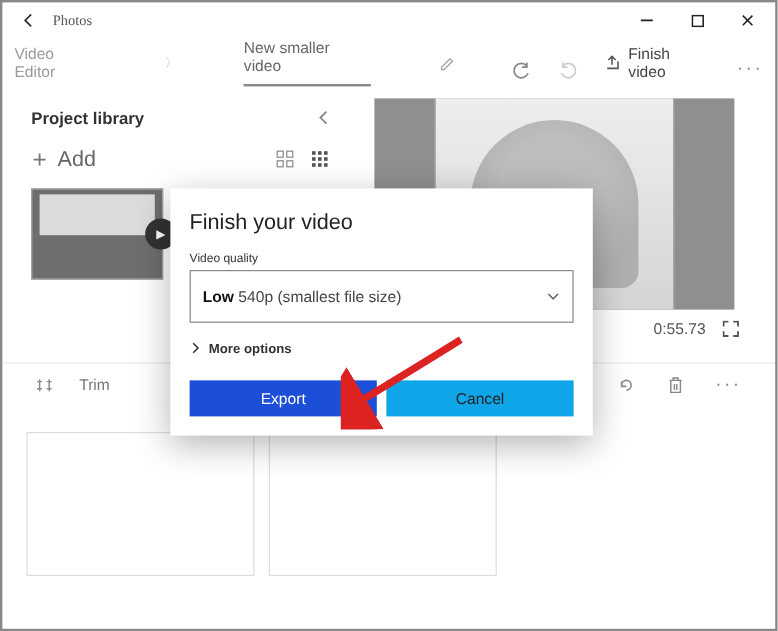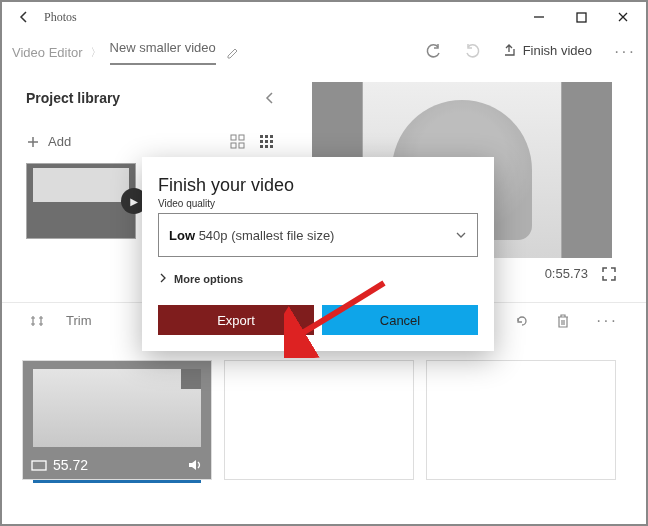--- a/index.html
+++ b/index.html
@@ -6,33 +6,33 @@
   body { margin: 0; background: #fff; width: 648px; height: 526px; overflow: hidden; position: relative; border: 2px solid #888; }
 
   
   .titlebar { display: flex; align-items: center; height: 30px; padding: 0 2px 0 10px; }
   .titlebar .back { width: 24px; display: flex; justify-content: center; }
   .titlebar .app-title { font-size: 12px; color: #555; margin-left: 8px; font-family: Liberation Serif, serif; }
   .winctrls { margin-left: auto; display: flex; }
   .winbtn { width: 42px; height: 30px; display: flex; align-items: center; justify-content: center; }
 
   
-  .editorbar { display: flex; align-items: center; height: 40px; padding: 0 10px; }
+  .editorbar { display: flex; align-items: center; height: 40px; padding: 0 10px; gap: 47px; }
   .crumb { color: #9a9a9a; font-size: 13px; }
   .crumb.active { color: #666; border-bottom: 2px solid #888; padding-bottom: 8px; }
   .chev { color: #bbb; margin: 0 8px; font-size: 11px; }
-  .editorbar .right { margin-left: auto; display: flex; align-items: flex-start; gap: 22px; color: #777; }
+  .editorbar .right { margin-left: auto; display: flex; align-items: flex-end; gap: 22px; color: #777; }
   .finishbtn { display: flex; align-items: center; gap: 6px; font-size: 13px; color: #444; }
   .morebtn { font-size: 16px; letter-spacing: 2px; color: #888; }
 
   
   .body { display: flex; height: calc(100% - 70px - 140px); }
   .sidebar { width: 290px; padding: 18px 18px 10px 24px; }
   .projlib-head { display: flex; justify-content: space-between; align-items: center; font-size: 14px; font-weight: 600; color: #333; }
-  .addrow { display: flex; align-items: center; margin-top: 28px; color: #666; font-size: 13px; }
+  .addrow { display: flex; align-items: center; margin-top: 16px; color: #666; font-size: 18px; }
   .viewtoggle { margin-left: auto; display: flex; gap: 14px; color: #777; }
   .thumb { margin-top: 14px; width: 110px; height: 76px; background: #6e6e6e; position: relative; border: 1px solid #aaa; display: flex; align-items: flex-end; justify-content: center; }
   .thumb .roof { position: absolute; top: 4px; left: 6px; right: 6px; height: 34px; background: #dcdcdc; }
   .playcircle { position: absolute; top: 50%; right: -12px; transform: translateY(-50%); width: 26px; height: 26px; border-radius: 50%; background: #333; color: #fff; display: flex; align-items: center; justify-content: center; font-size: 10px; }
 
   .preview { flex: 1; padding: 10px 30px 6px 20px; }
   .videoframe { width: 300px; height: 176px; background: #8f8f8f; display: flex; align-items: center; justify-content: center; }
   .videoimg { width: 200px; height: 176px; background: linear-gradient(#eee,#d5d5d5); border-left: 1px solid #aaa; border-right: 1px solid #aaa; display:flex; align-items:center; justify-content:center; }
   .tree { width: 140px; height: 140px; background: radial-gradient(circle at 50% 40%, #ccc 40%, #bbb 70%); border-radius: 50% 50% 10% 10%; filter: contrast(0.8); }
   .vidctrl { display: flex; align-items: center; justify-content: flex-end; gap: 14px; margin-top: 8px; color: #555; font-size: 13px; }
@@ -44,28 +44,28 @@
   .clip { width: 190px; height: 120px; border: 1px solid #ddd; background: #fff; }
   .clip.filled { background: #8a8a8a; position: relative; }
   .clip.filled .img { position:absolute; top:8px; left:10px; right:10px; height:78px; background: linear-gradient(#e4e4e4,#c8c8c8); }
   .clip.filled .square { position:absolute; top:8px; right:10px; width:20px; height:20px; background:#777; }
   .clipbar { position: absolute; left: 0; right: 0; bottom: 0; height: 28px; display:flex; align-items:center; justify-content:space-between; padding:0 8px; color:#fff; font-size:14px; }
   .accent { position:absolute; left:10px; right:10px; bottom:-4px; height:3px; background:#1f6fb0; }
 
   
   .scrim { position: absolute; inset: 0; }
   .dialog { position: absolute; left: 140px; top: 155px; width: 352px; background: #fff; box-shadow: 0 8px 28px rgba(0,0,0,0.3); padding: 18px 16px 16px; }
-  .dialog h2 { margin: 0 0 2px; font-size: 18px; font-weight: 400; color: #222; }
+  .dialog h2 { margin: 0 0 14px; font-size: 18px; font-weight: 400; color: #222; }
   .lbl { font-size: 10px; color: #333; margin-bottom: 4px; }
   .combo { height: 44px; border: 1px solid #888; display: flex; align-items: center; padding: 0 10px; font-size: 13px; color: #444; justify-content: space-between; }
   .combo .main b { font-weight: 600; color: #111; }
   .moreopt { display: flex; align-items: flex-start; gap: 6px; font-size: 11px; color: #333; margin: 16px 0 20px; font-weight: bold; }
   .btnrow { display: flex; gap: 8px; }
   .btn { flex: 1; height: 30px; display: flex; align-items: center; justify-content: center; font-size: 13px; }
-  .btn.primary { background: #7f1d1d; color: #fff; }
+  .btn.primary { background: #1d4ed8; color: #fff; }
   .btn.secondary { background: #0ea5e9; color: #222; }
 
   
   .arrow { position: absolute; left: 282px; top: 276px; pointer-events: none; }
 
   
   svg { display:block; }
 </style>
 </head>
 <body>
@@ -207,39 +207,20 @@
   </span>
   <span>
     <svg width="14" height="16">
         <path d="M2 4 L12 4 M5 4 L5 2 L9 2 L9 4 M3 4 L3 14 L11 14 L11 4 M6 7 L6 12 M8 7 L8 12" stroke="#888" stroke-width="1.2" fill="none"></path>
       </svg>
   </span>
   <span class="morebtn">···</span>
 </div>
 
 <div class="cliprow">
-  <div class="clip filled">
-    <div class="img"></div>
-    <div class="square"></div>
-    <div class="clipbar">
-      <span style="display:flex;align-items:center;gap:6px;">
-        <svg width="16" height="11">
-            <rect x="1" y="1" width="14" height="9" stroke="#fff" stroke-width="1.3" fill="none"></rect>
-          </svg>
-        <span>55.72</span>
-      </span>
-      <span>
-        <svg width="16" height="14">
-            <path d="M2 5 L5 5 L9 2 L9 12 L5 9 L2 9 Z" fill="#fff"></path>
-            <path d="M11 4 Q14 7 11 10" stroke="#fff" stroke-width="1.3" fill="none"></path>
-          </svg>
-      </span>
-    </div>
-    <div class="accent"></div>
-  </div>
   <div class="clip"></div>
   <div class="clip"></div>
 </div>
 
 <div class="scrim"></div>
 <div class="dialog">
   <h2>Finish your video</h2>
   <div class="lbl">Video quality</div>
   <div class="combo">
     <span class="main"><b>Low</b> <span>540p (smallest file size)</span></span>

